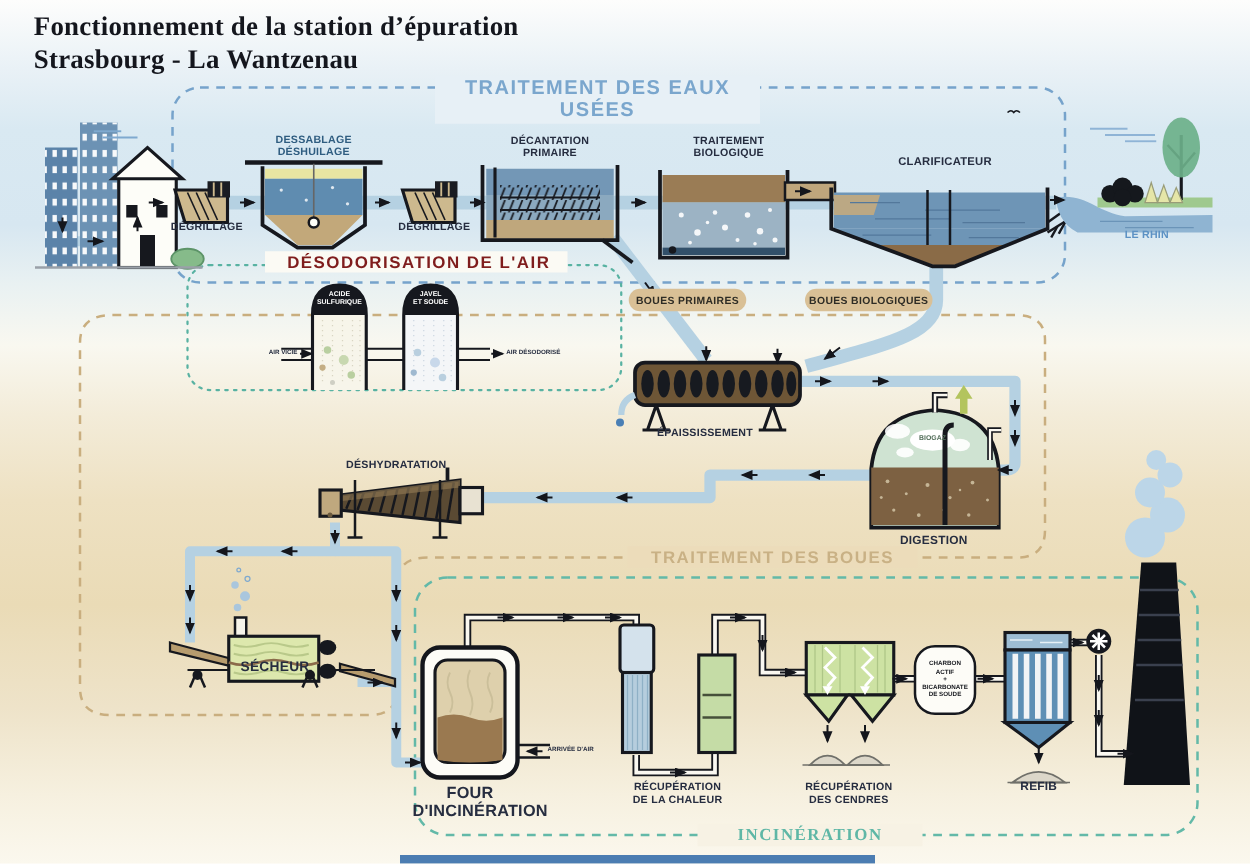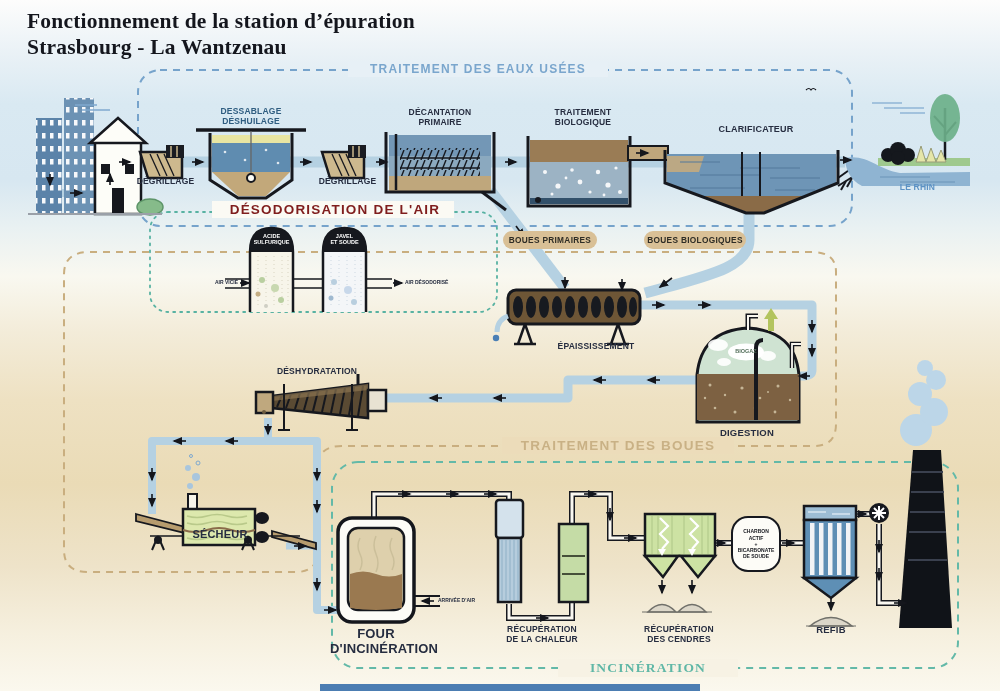--- a/index.html
+++ b/index.html
@@ -2,21 +2,21 @@
 <html><head>
 <meta charset="utf-8">
 <style>
   html,body{margin:0;padding:0;background:#fff;}
   #canvas{position:relative;width:1000px;height:691px;overflow:hidden;
     font-family:"Liberation Sans",sans-serif;
     background:linear-gradient(180deg,#fdfdfc 0%,#e9f1f6 8%,#d9e9f2 15%,#d7e7f1 26%,#e9f1f2 33%,#f9f8f0 40%,#f3ecd9 48%,#eee1c2 58%,#eadbb6 70%,#eee3c9 82%,#f6f0df 92%,#fbf8ee 100%);}
   #art{position:absolute;left:0;top:0;}
   .lbl{position:absolute;color:#262d40;font-weight:700;font-size:8.5px;line-height:1.18;
        letter-spacing:.2px;text-align:center;white-space:pre-line;}
-  .hdr{position:absolute;font-weight:700;font-size:12px;letter-spacing:1.2px;text-align:center;padding:1px 8px;}
+  .hdr{position:absolute;font-weight:700;font-size:16px;letter-spacing:1.2px;text-align:center;padding:1px 8px;}
   .t{position:absolute;left:27px;top:8px;width:470px;font-family:"Liberation Serif",serif;
      font-weight:700;font-size:21.5px;line-height:1.22;color:#14161d;letter-spacing:.2px;}
   .pill{position:absolute;background:#d9c096;border-radius:10px;color:#2e2c25;
         font-size:8.3px;font-weight:700;text-align:center;padding:4px 0;letter-spacing:.3px;}
   .bubble{position:absolute;left:731px;top:516px;width:46px;height:52px;background:#fdfcf7;
         border:2px solid #16181e;border-radius:17px;display:flex;align-items:center;justify-content:center;
         font-size:5px;font-weight:700;text-align:center;line-height:1.25;white-space:pre-line;color:#16181e;}
   .tiny{font-size:5px;letter-spacing:0;}
   .bar{position:absolute;left:320px;top:684px;width:380px;height:7px;background:#4c7db2;}
 </style>
@@ -528,21 +528,21 @@
 <div class="lbl tiny" style="left:250px;top:233px;width:43px;color:#fff;font-size:5.5px;">ACIDE
 SULFURIQUE</div>
 <div class="lbl tiny" style="left:323px;top:233px;width:43px;color:#fff;font-size:5.5px;">JAVEL
 ET SOUDE</div>
 <div class="lbl tiny" style="left:196px;top:280px;width:42px;text-align:right;">AIR VICIÉ</div>
 <div class="lbl tiny" style="left:405px;top:280px;width:60px;text-align:left;">AIR DÉSODORISÉ</div>
 
 <div class="pill" style="left:503px;top:231px;width:94px;">BOUES PRIMAIRES</div>
 <div class="pill" style="left:644px;top:231px;width:102px;">BOUES BIOLOGIQUES</div>
 
-<div class="lbl" style="left:540px;top:341px;width:112px;">ÉPAISSISSEMENT</div>
+<div class="lbl" style="left:508px;top:341px;width:112px;">ÉPAISSISSEMENT</div>
 <div class="lbl tiny" style="left:727px;top:348px;width:38px;color:#55705c;font-size:5.5px;">BIOGAZ</div>
 <div class="lbl" style="left:707px;top:427px;width:80px;font-size:9.5px;">DIGESTION</div>
 <div class="lbl" style="left:266px;top:366px;width:102px;">DÉSHYDRATATION</div>
 <div class="lbl" style="left:180px;top:528px;width:80px;font-size:11px;">SÉCHEUR</div>
 <div class="lbl" style="left:330px;top:626px;width:92px;font-size:13px;">FOUR
 D'INCINÉRATION</div>
 <div class="lbl tiny" style="left:438px;top:598px;width:58px;text-align:left;">ARRIVÉE D'AIR</div>
 <div class="lbl" style="left:497px;top:624px;width:90px;">RÉCUPÉRATION
 DE LA CHALEUR</div>
 <div class="lbl" style="left:634px;top:624px;width:90px;">RÉCUPÉRATION

